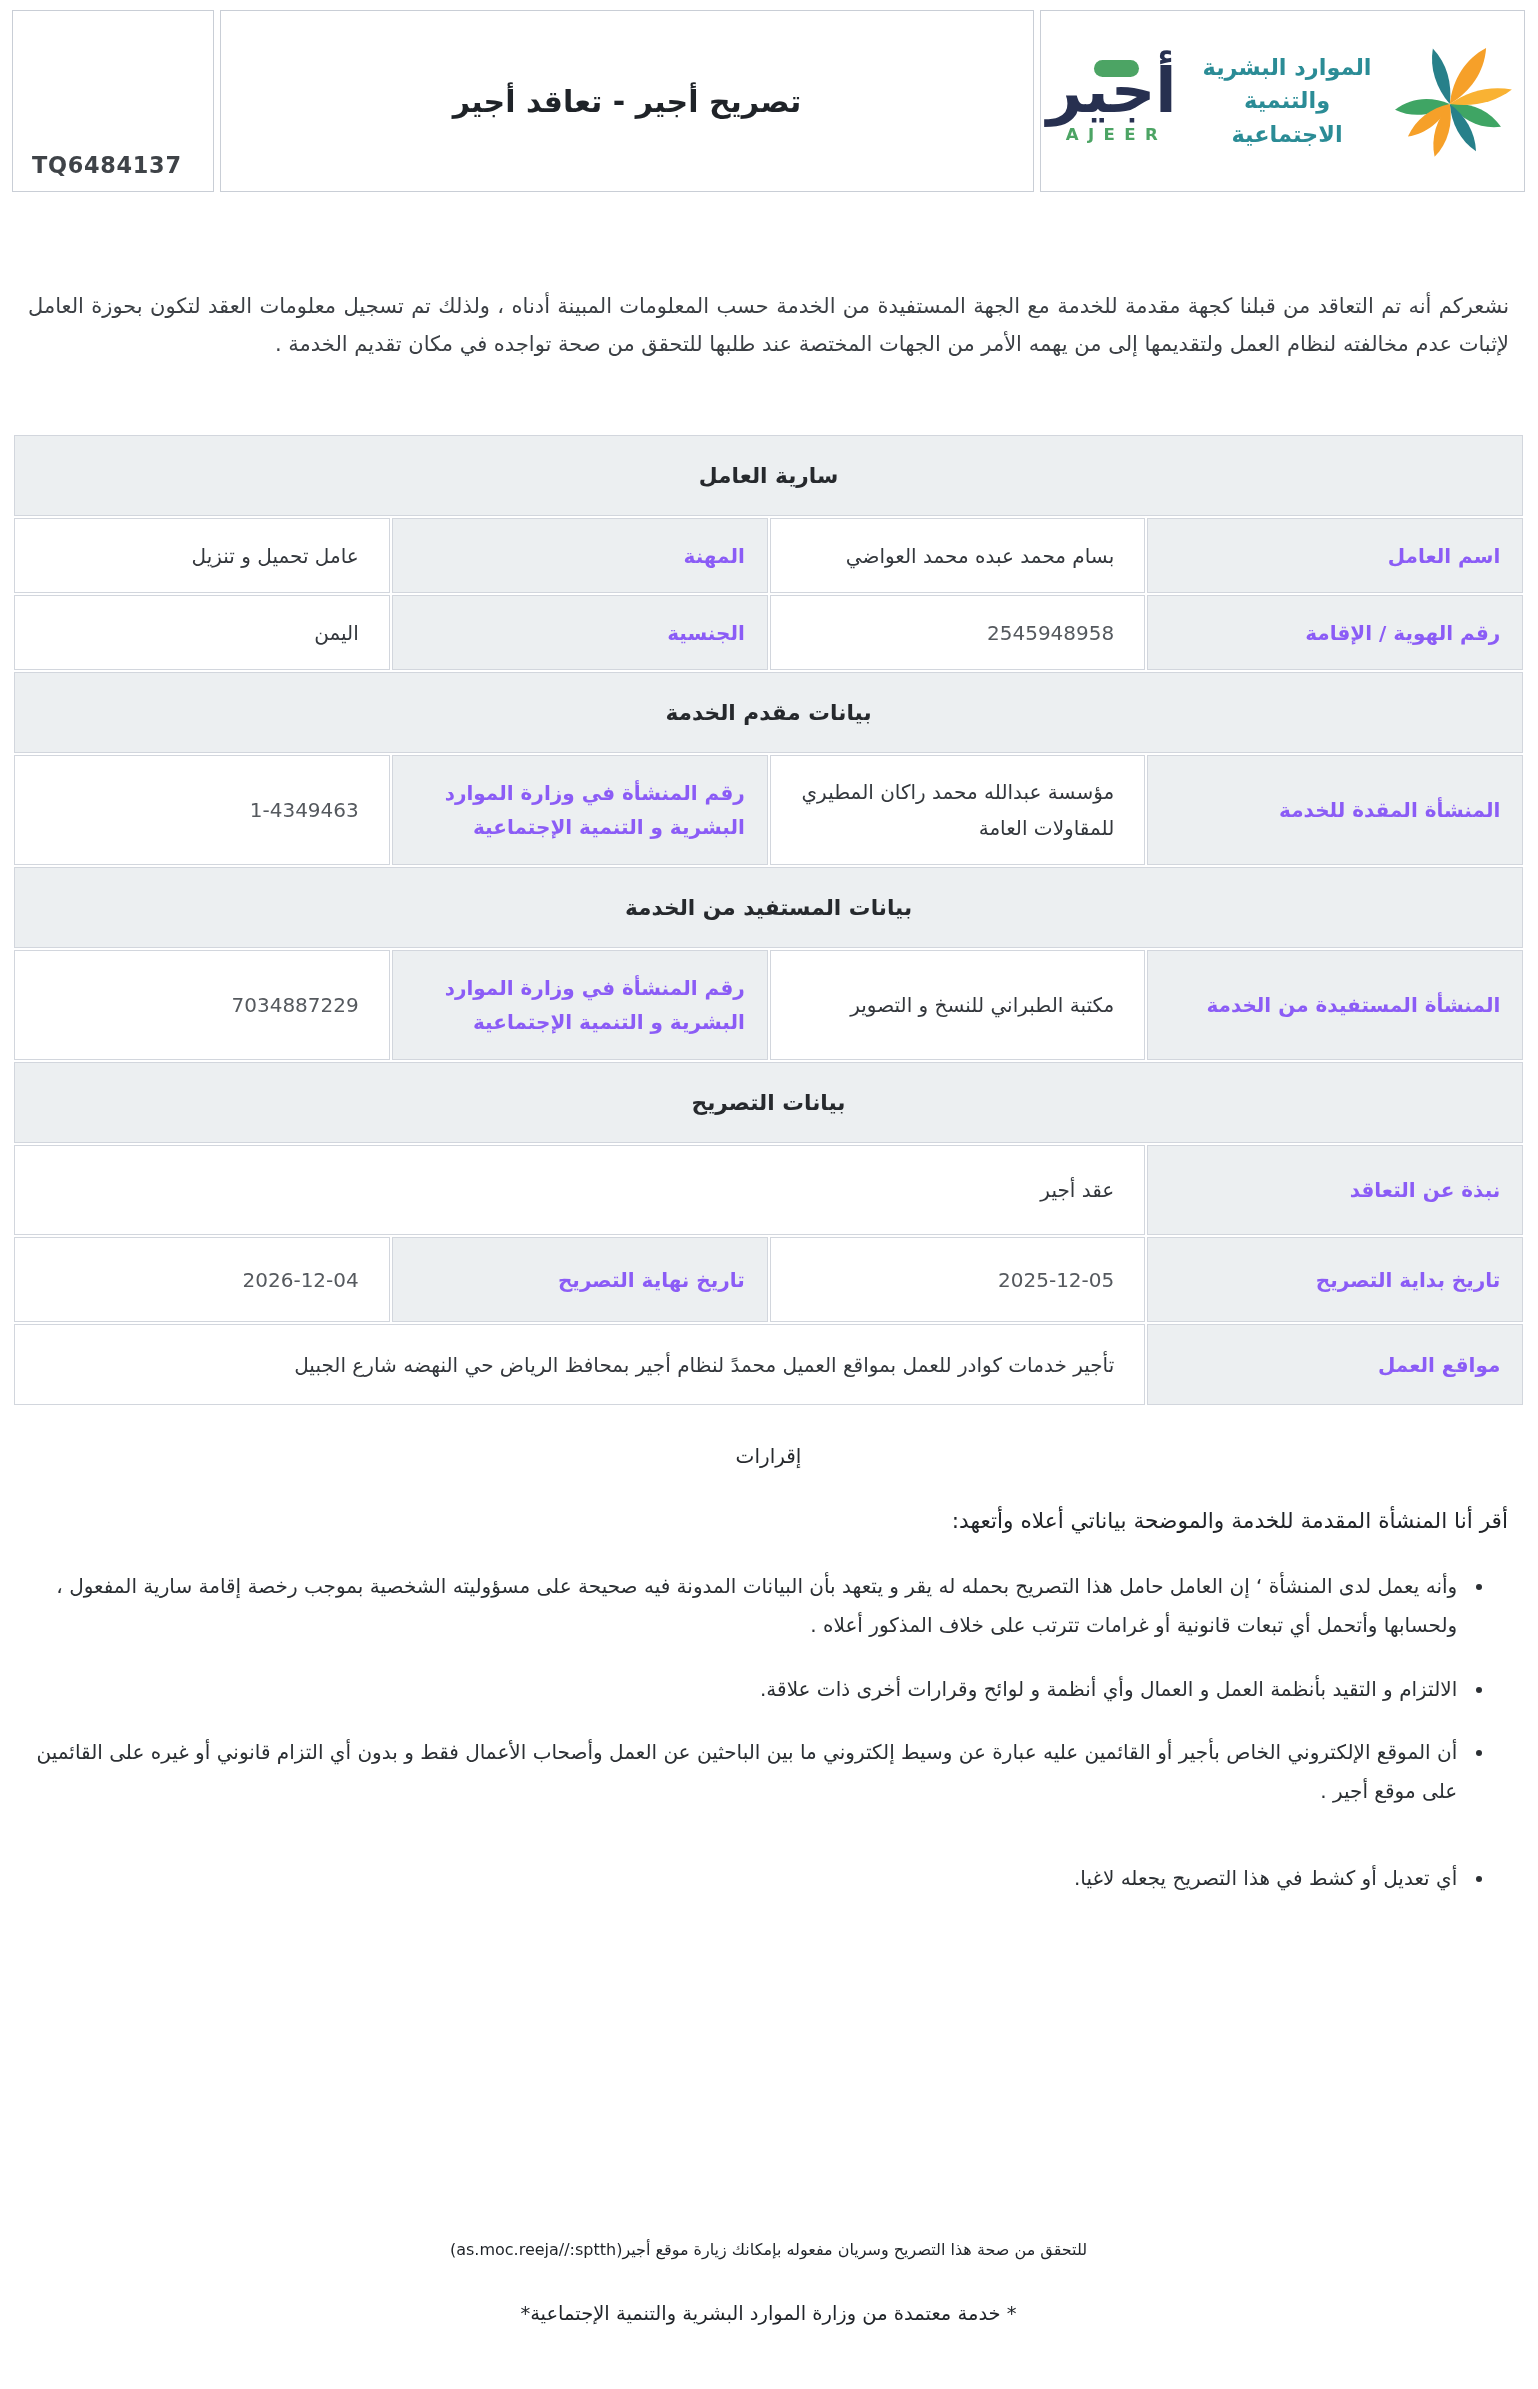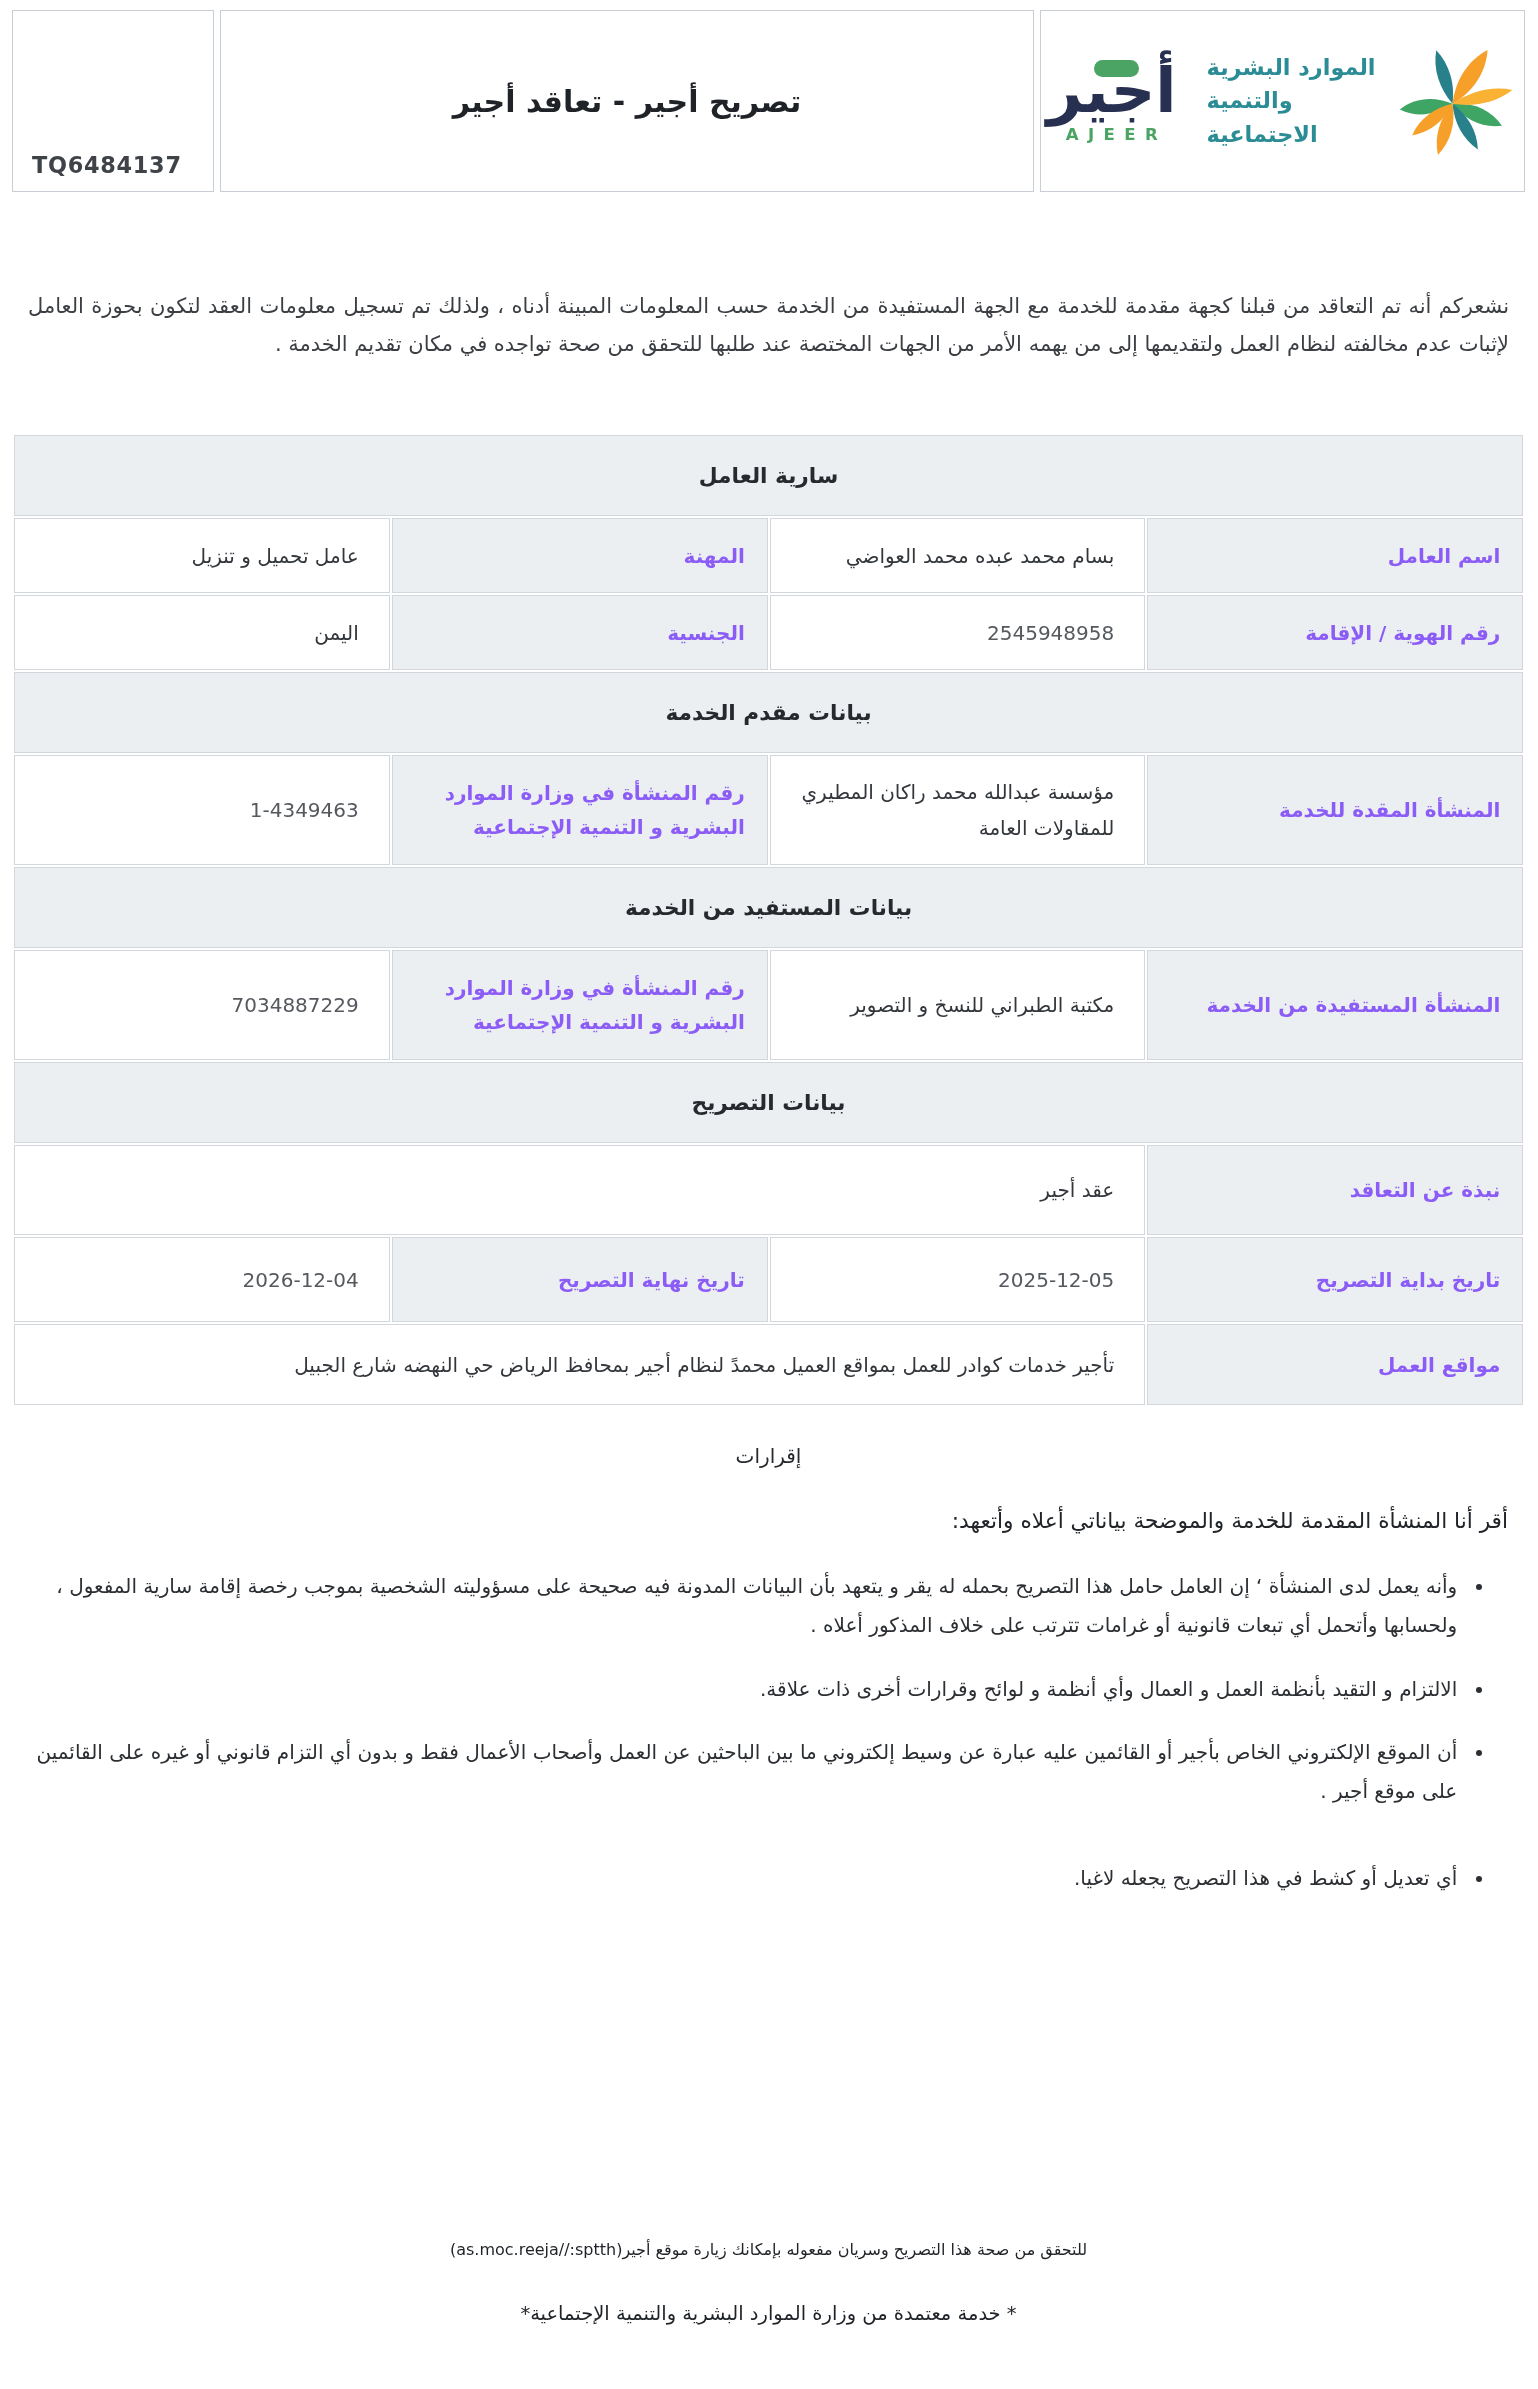--- a/index.html
+++ b/index.html
@@ -12,27 +12,27 @@
   body{font-family:"DejaVu Sans",sans-serif;color:var(--text-dark);}
   .page{position:relative;width:1539px;height:2389px;background:#fff;overflow:hidden;direction:rtl;}
 
   
   .header{position:absolute;top:10px;left:13px;right:13px;height:182px;display:flex;direction:ltr;gap:5.8px;}
   .hbox{border:1.4px solid #C9CED6;background:#fff;}
   .hbox-tq{width:202px;position:relative;}
   .tq-number{position:absolute;left:19px;bottom:13px;font-size:22.4px;font-weight:700;color:#3F4348;letter-spacing:0.7px;direction:ltr;}
   .hbox-title{flex:1;display:flex;align-items:center;justify-content:center;}
   .doc-title{font-size:30px;font-weight:700;color:#1F2328;direction:rtl;}
-  .hbox-logos{width:485px;display:flex;direction:ltr;align-items:center;justify-content:flex-end;gap:30px;padding:0 10px 0 5.8px;}
+  .hbox-logos{width:485px;display:flex;direction:ltr;align-items:center;justify-content:flex-end;gap:19px;padding:0 10px 0 5.8px;}
   .ajeer-logo{text-align:center;}
   .ajeer-ar{position:relative;font-size:62px;line-height:1.05;font-weight:700;color:var(--accent-navy);direction:rtl;display:inline-block;}
   .ajeer-accent{position:absolute;top:2.9px;right:38px;width:45px;height:16.6px;border-radius:8.7px;background:var(--accent-green);}
   .ajeer-en{margin-top:2.9px;font-size:16.6px;font-weight:700;color:var(--accent-green);letter-spacing:9.4px;text-indent:9.4px;direction:ltr;}
   .ministry{display:flex;direction:ltr;align-items:center;gap:8.7px;}
-  .ministry-name{font-size:22.4px;font-weight:700;color:var(--ministry-teal);text-align:left;line-height:1.5;direction:rtl;}
+  .ministry-name{font-size:22.4px;font-weight:700;color:var(--ministry-teal);text-align:center;line-height:1.5;direction:rtl;}
   .ministry-emblem{width:142px;height:137px;}
 
   
   .intro{position:absolute;top:287px;right:29px;left:29px;font-size:21px;line-height:1.82;color:#3B3F44;text-align:justify;text-align-last:right;}
 
   
   .main-table{position:absolute;top:433px;right:13px;left:13px;width:1513px;border-collapse:separate;border-spacing:2.9px;table-layout:fixed;}
   .main-table col{width:25%;}
   .main-table td{border:1.4px solid var(--cell-border);vertical-align:middle;font-size:20px;}
   td.sec{background:var(--cell-bg);text-align:center;font-weight:700;font-size:21.7px;color:#26292D;height:81px;padding:7.2px 14.4px;}

